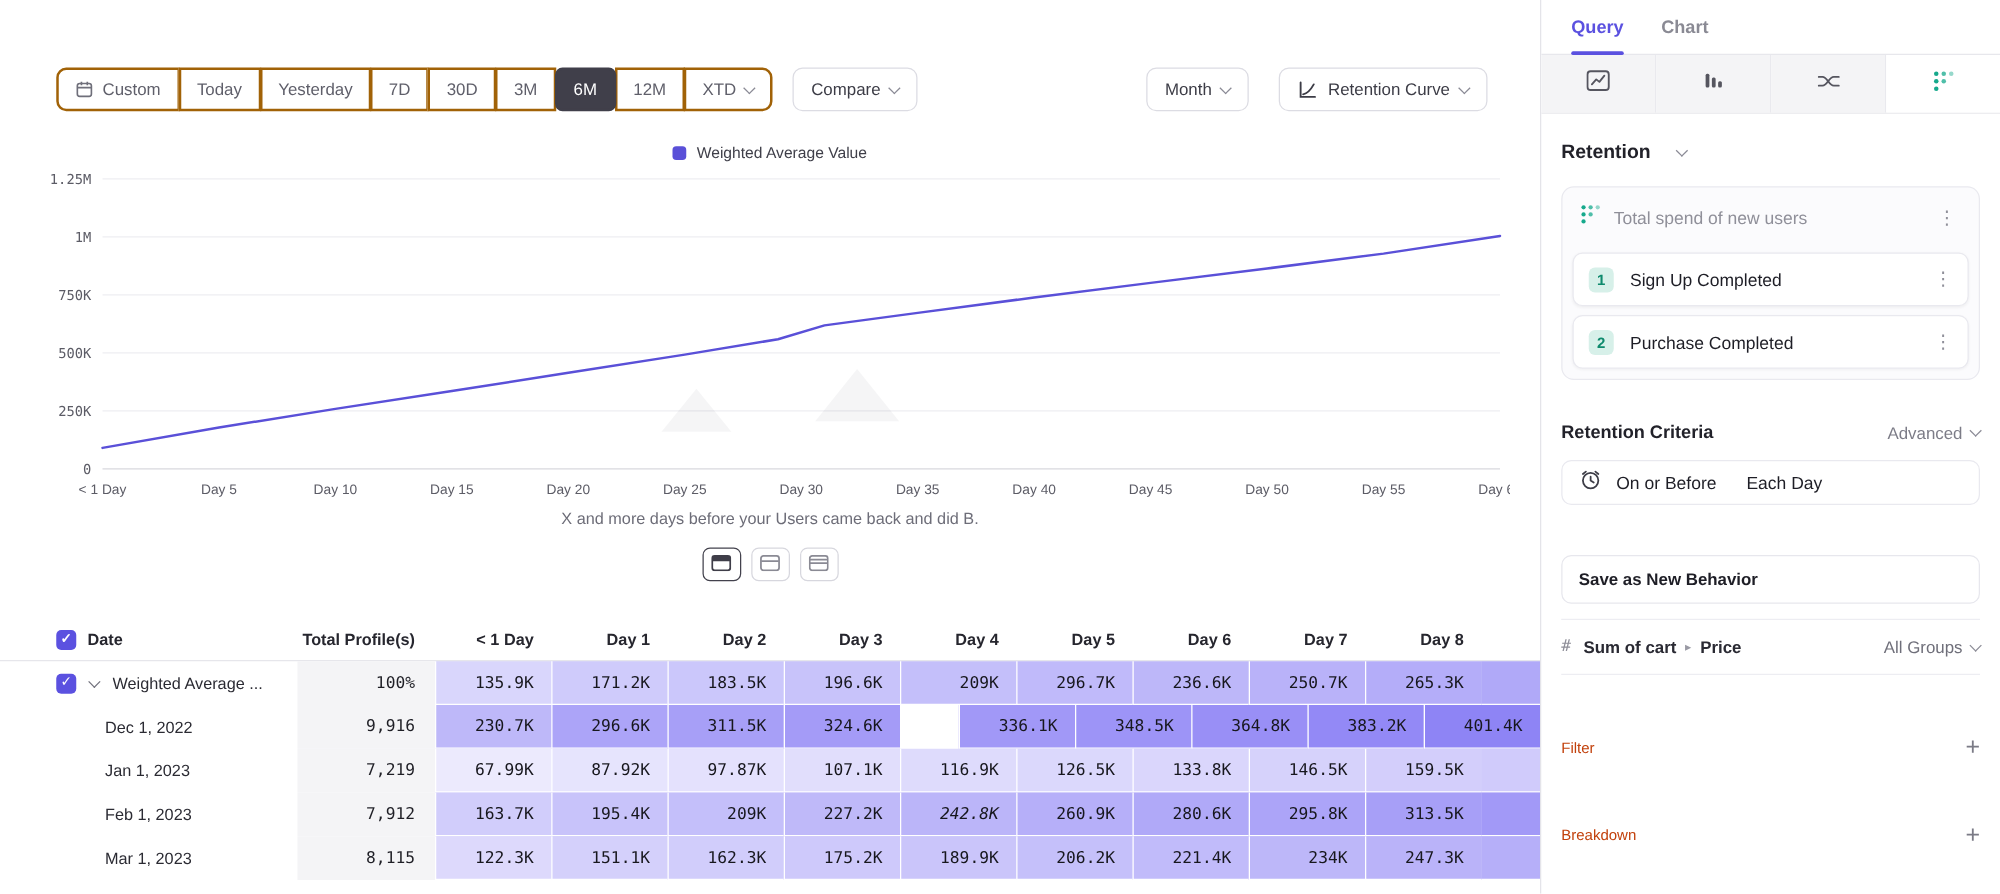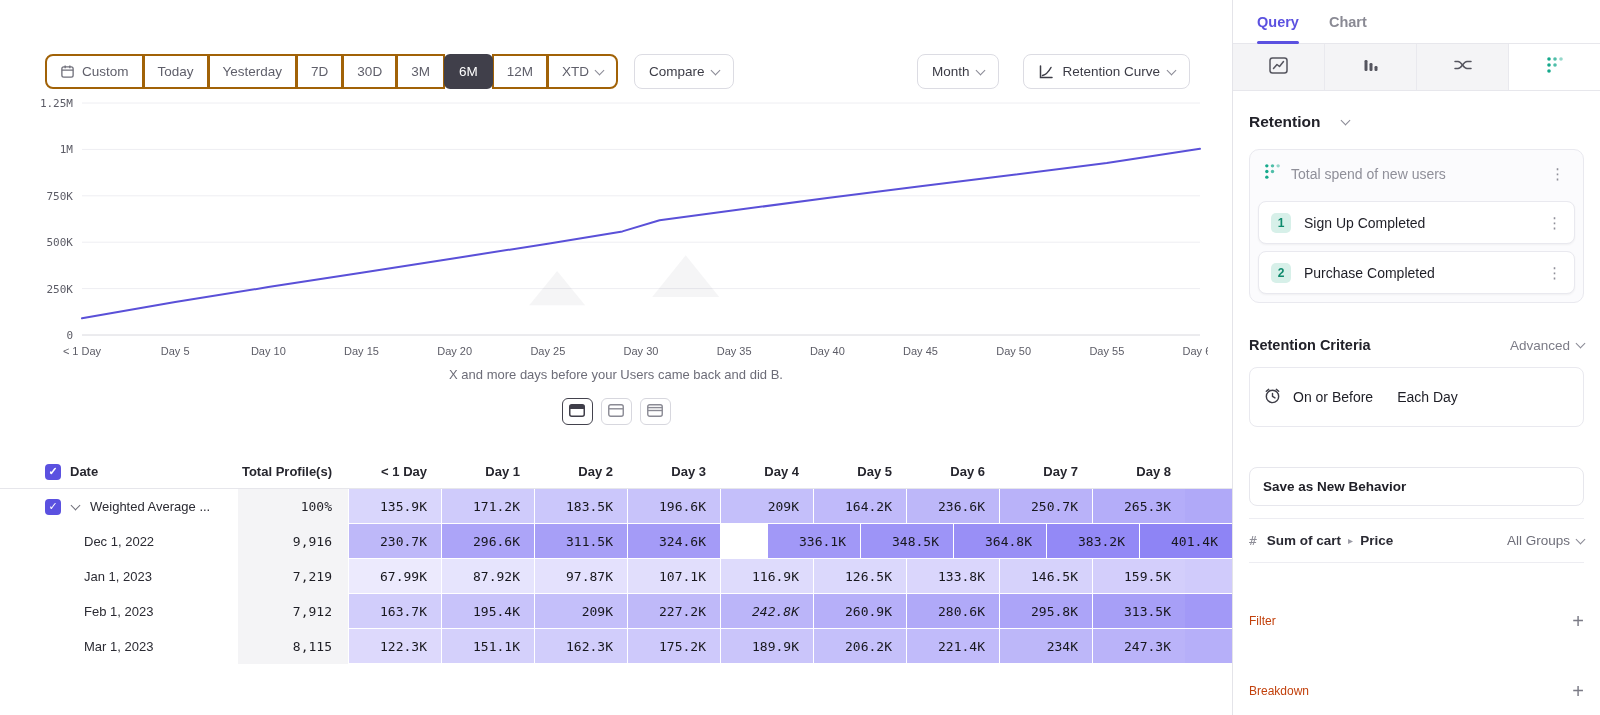--- a/index.html
+++ b/index.html
@@ -80,21 +80,21 @@
 .behavior-title{color:#8f8f99;font-size:14px;flex:1;white-space:nowrap;overflow:hidden}
 .kebab{color:#8f8f99;font-size:15px;cursor:pointer;padding:0 4px;line-height:1}
 .step-row{display:flex;align-items:center;background:#fff;border:1px solid #e9e9ef;border-radius:8px;height:43px;
   padding:0 8px 0 12px;margin-top:7px;box-shadow:0 1px 2px rgba(30,30,40,.05);cursor:pointer}
 .step-badge{width:20px;height:20px;border-radius:5px;background:#d7f0e9;color:#0f8a6d;font-size:12px;font-weight:700;
   display:flex;align-items:center;justify-content:center;flex:0 0 auto}
 .step-label{flex:1;margin-left:13px;font-size:14px;color:#1e1e26}
 .criteria-head{display:flex;align-items:center;justify-content:space-between;margin-top:34px}
 .crit-title{font-size:14.5px;font-weight:700;color:#22222a}
 .adv{display:flex;align-items:center;gap:7px;color:#7c7c87;font-size:13.5px;cursor:pointer}
-.criteria-row{display:flex;align-items:center;border:1px solid #e9e9ef;border-radius:8px;height:60px;
+.criteria-row{display:flex;align-items:center;border:1px solid #e9e9ef;border-radius:8px;height:36px;
   padding:0 13px;margin-top:14px;cursor:pointer}
 .cond{margin-left:11px;font-size:14px;color:#1e1e26}
 .freq{margin-left:24px;font-size:14px;color:#1e1e26}
 .save-btn{display:block;width:100%;text-align:left;margin-top:40px;border:1px solid #e7e7ed;border-radius:8px;
   background:#fff;padding:11px 13px;font:700 13.5px "Liberation Sans",sans-serif;color:#1e1e26;cursor:pointer}
 .measure-row{display:flex;align-items:center;height:45px;border-top:1px solid #ededf2;border-bottom:1px solid #ededf2;
   margin-top:12px;font-size:13.5px;cursor:pointer}
 .hash{color:#8f8f99;font-family:"DejaVu Sans Mono",monospace;font-size:13px}
 .m-part{font-weight:700;color:#2a2a33;margin-left:10px}
 .m-part2{font-weight:700;color:#2a2a33}
@@ -167,20 +167,24 @@
           <svg width="16" height="16" viewBox="0 0 16 16" fill="none" stroke="#3c3c46" stroke-width="1.5" stroke-linecap="round">
             <path d="M2.5 2v11.5H14"></path>
               <path d="M4.5 11.5C7 11 10.5 8 13 3.5"></path>
           </svg>
         </span>
         <span>Retention Curve</span>
         <span class="chev"></span>
       </button>
     </div>
 
+    <div class="legend">
+      <span class="legend-swatch" style="background: rgb(90, 80, 216);"></span>
+      <span>Weighted Average Value</span>
+    </div>
 
     <div class="chart-wrap">
       <svg class="chart-svg" width="1184" height="272">
           <line x1="58" x2="1176" y1="242" y2="242" stroke="#d8d8de" stroke-width="1"></line>
           <text x="49" y="246" text-anchor="end" class="ytick">0</text>
           <line x1="58" x2="1176" y1="195.60000000000002" y2="195.60000000000002" stroke="#eeeef2" stroke-width="1"></line>
           <text x="49" y="199.60000000000002" text-anchor="end" class="ytick">250K</text>
           <line x1="58" x2="1176" y1="149.2" y2="149.2" stroke="#eeeef2" stroke-width="1"></line>
           <text x="49" y="153.2" text-anchor="end" class="ytick">500K</text>
           <line x1="58" x2="1176" y1="102.80000000000001" y2="102.80000000000001" stroke="#eeeef2" stroke-width="1"></line>
@@ -262,21 +266,21 @@
               <span class="checkbox">✓</span>
               <span class="row-chevron"></span>
               <span class="row-label">Weighted Average ...</span>
             </div>
             <div class="cell c-total">100%</div>
             <div class="cell c-day" style="background: rgba(104, 90, 242, 0.25);">135.9K</div>
             <div class="cell c-day" style="background: rgba(104, 90, 242, 0.318);">171.2K</div>
             <div class="cell c-day" style="background: rgba(104, 90, 242, 0.34);">183.5K</div>
             <div class="cell c-day" style="background: rgba(104, 90, 242, 0.365); padding-left: 25px;">196.6K</div>
             <div class="cell c-day" style="background: rgba(104, 90, 242, 0.39);">209K</div>
-            <div class="cell c-day" style="background: rgba(104, 90, 242, 0.416);">164.2K</div>
+            <div class="cell c-day" style="background: rgba(104, 90, 242, 0.416);">296.7K</div>
             <div class="cell c-day" style="background: rgba(104, 90, 242, 0.44);">236.6K</div>
             <div class="cell c-day" style="background: rgba(104, 90, 242, 0.467);">250.7K</div>
             <div class="cell c-day" style="background: rgba(104, 90, 242, 0.494);">265.3K</div>
             <div class="cell c-sliver" style="background: rgba(104, 90, 242, 0.52);"></div>
           </div>
           <div class="tr trow">
             <div class="cell c-date indent">
               <span class="row-label">Dec 1, 2022</span>
             </div>
             <div class="cell c-total">9,916</div>

